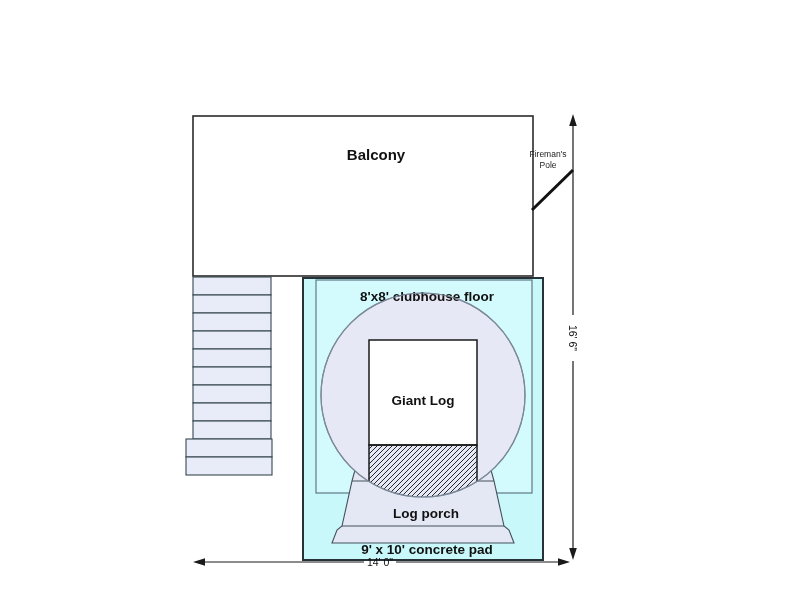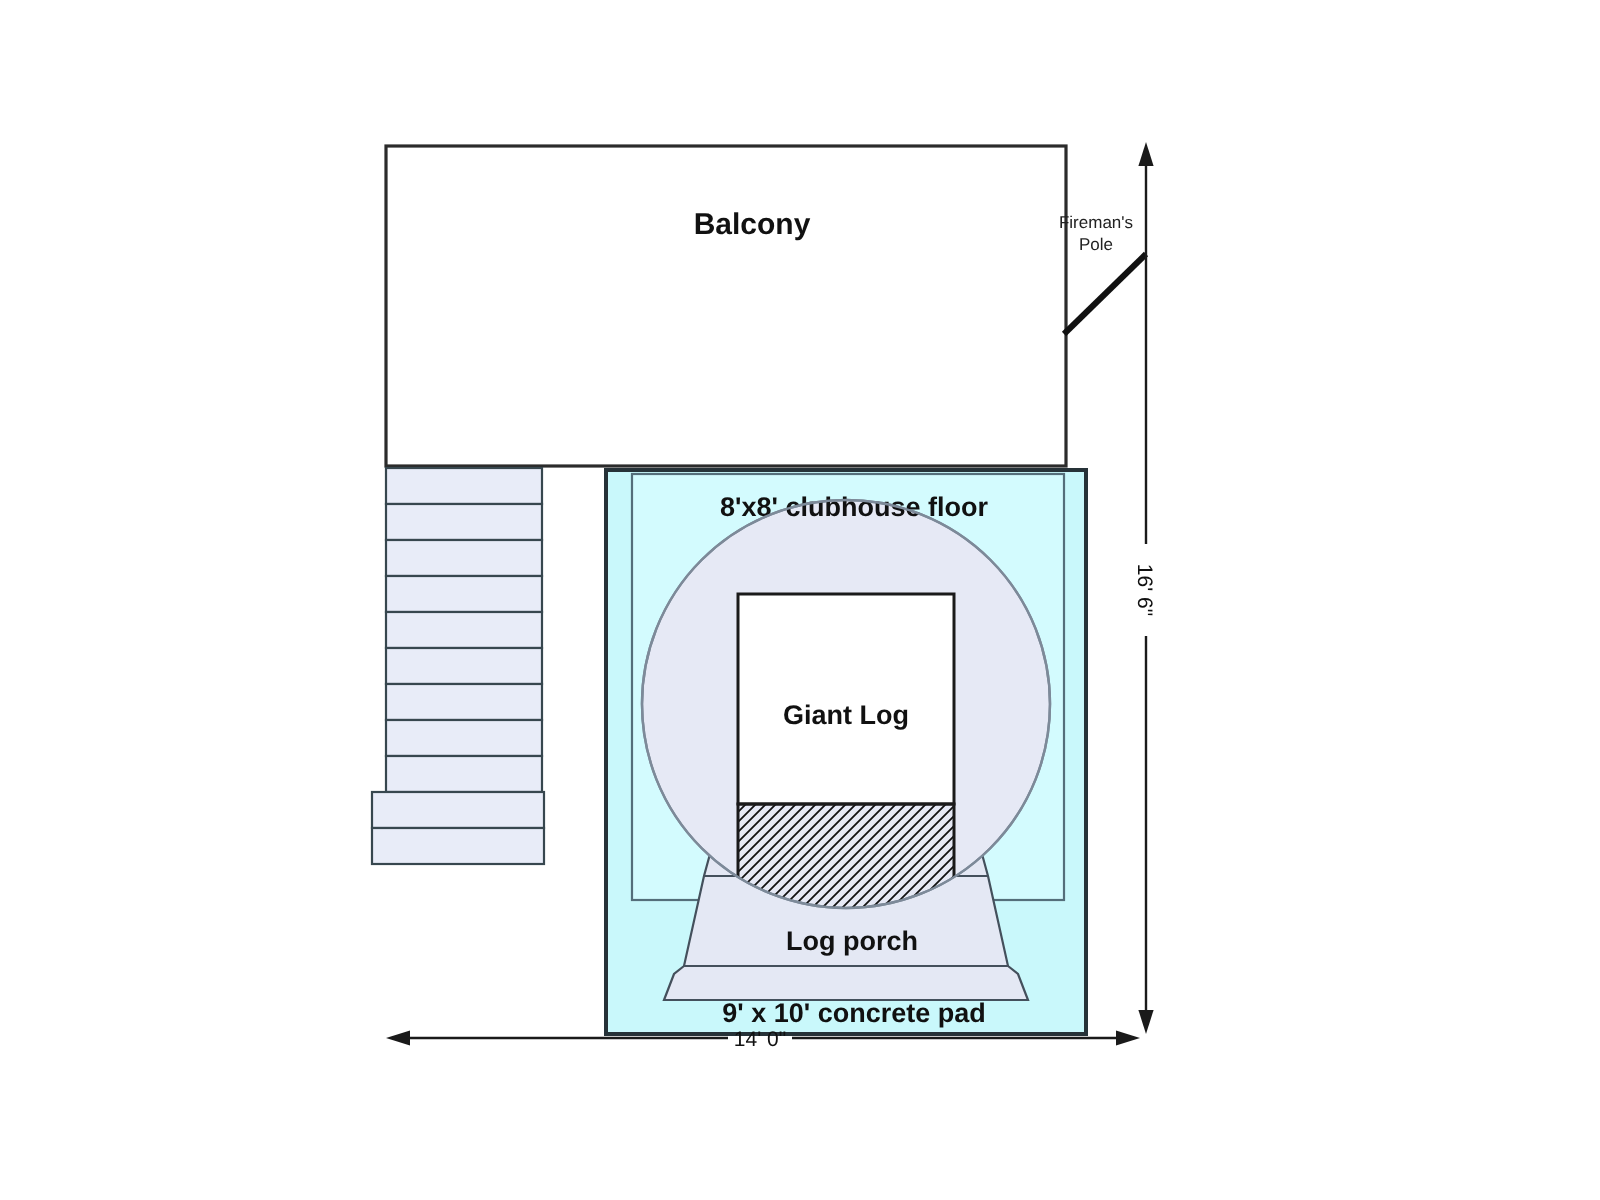--- a/index.html
+++ b/index.html
@@ -7,20 +7,21 @@
     padding: 0;
     background: #ffffff;
     font-family: "Liberation Sans", sans-serif;
   }
   .canvas-wrap {
     position: relative;
     width: 800px;
     height: 532px;
     background: #ffffff;
     overflow: hidden;
+    margin-top: 43px;
   }
   svg { display: block; }
   text {
     font-family: "Liberation Sans", sans-serif;
     fill: #111111;
   }
   .lbl-bold-lg  { font-size: 15px; font-weight: bold; }
   .lbl-bold-md  { font-size: 13.5px; font-weight: bold; }
   .lbl-dim      { font-size: 10.5px; font-weight: normal; }
   .lbl-tiny     { font-size: 8.5px;  font-weight: normal; fill: #222; }

